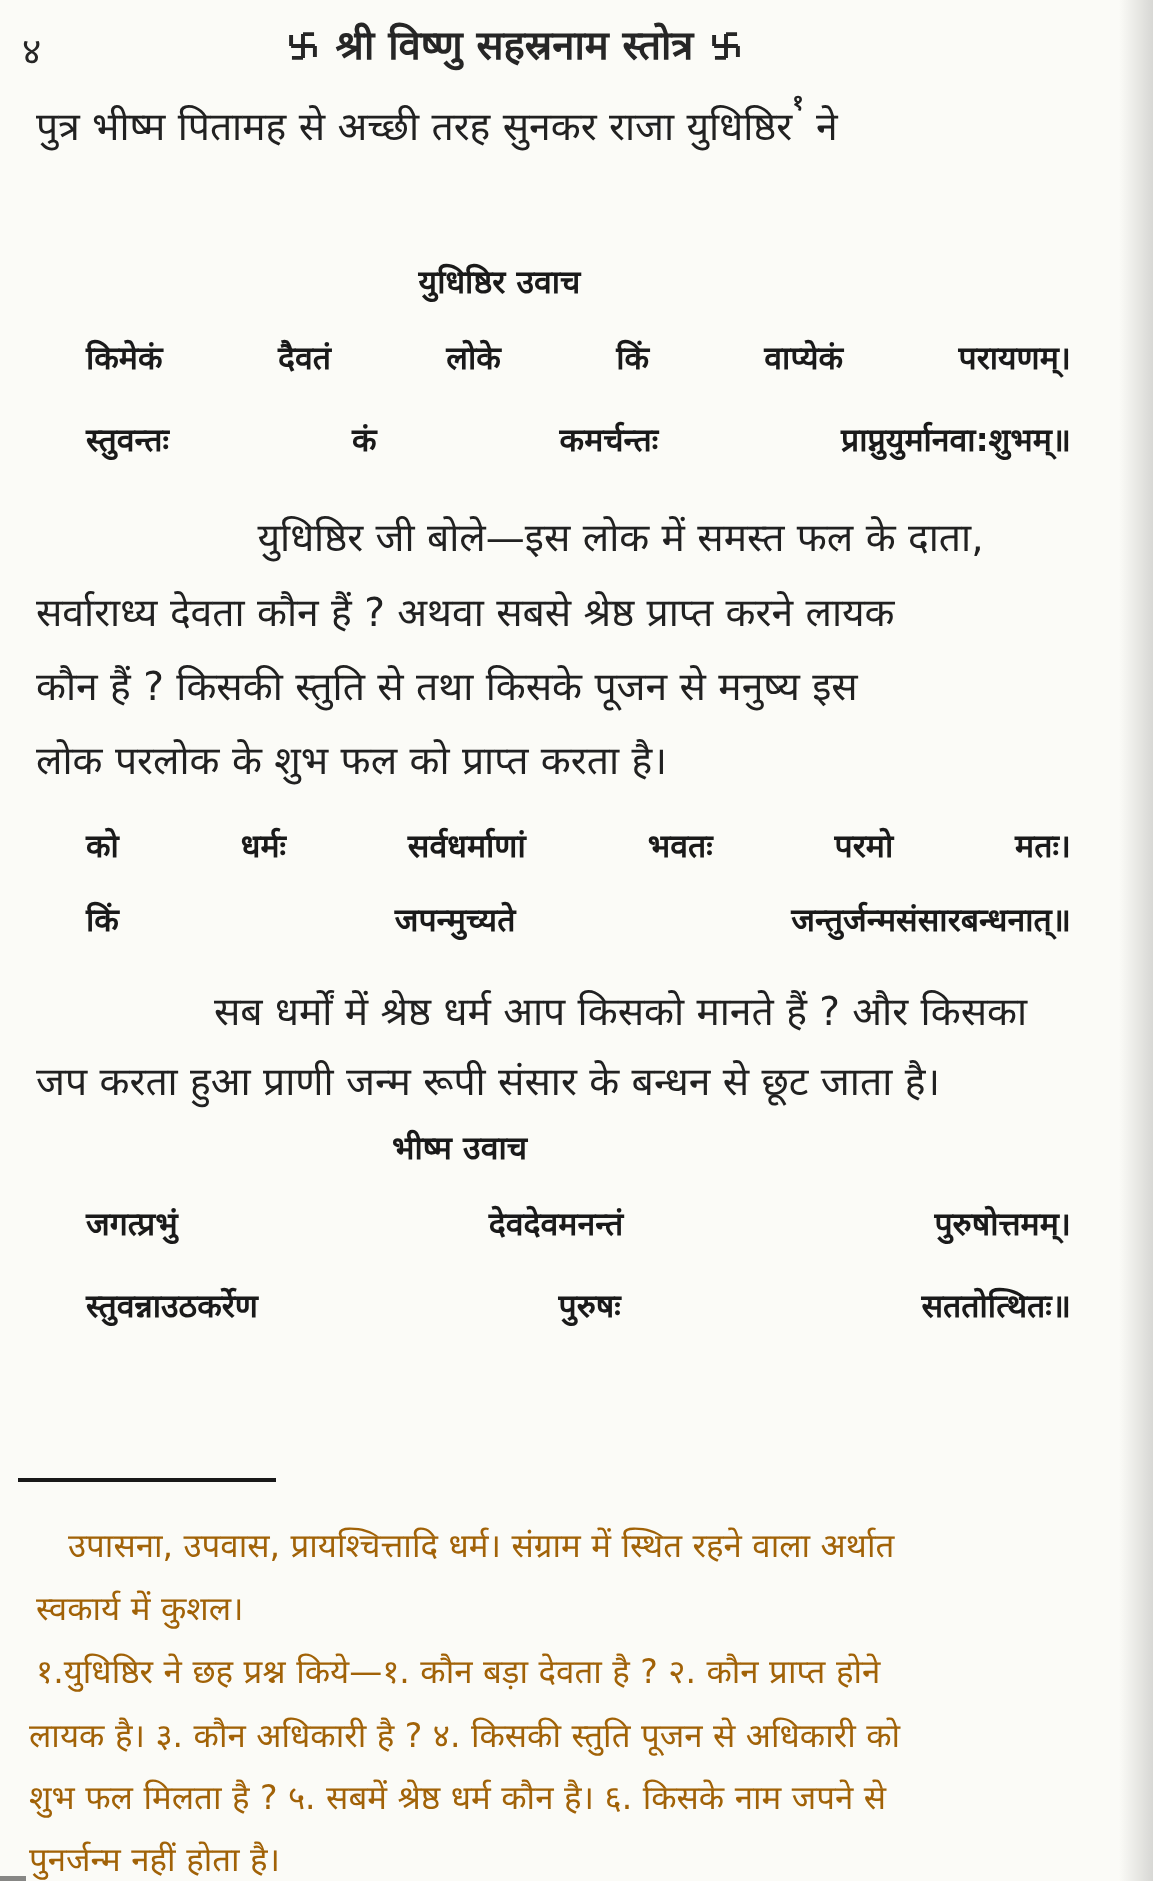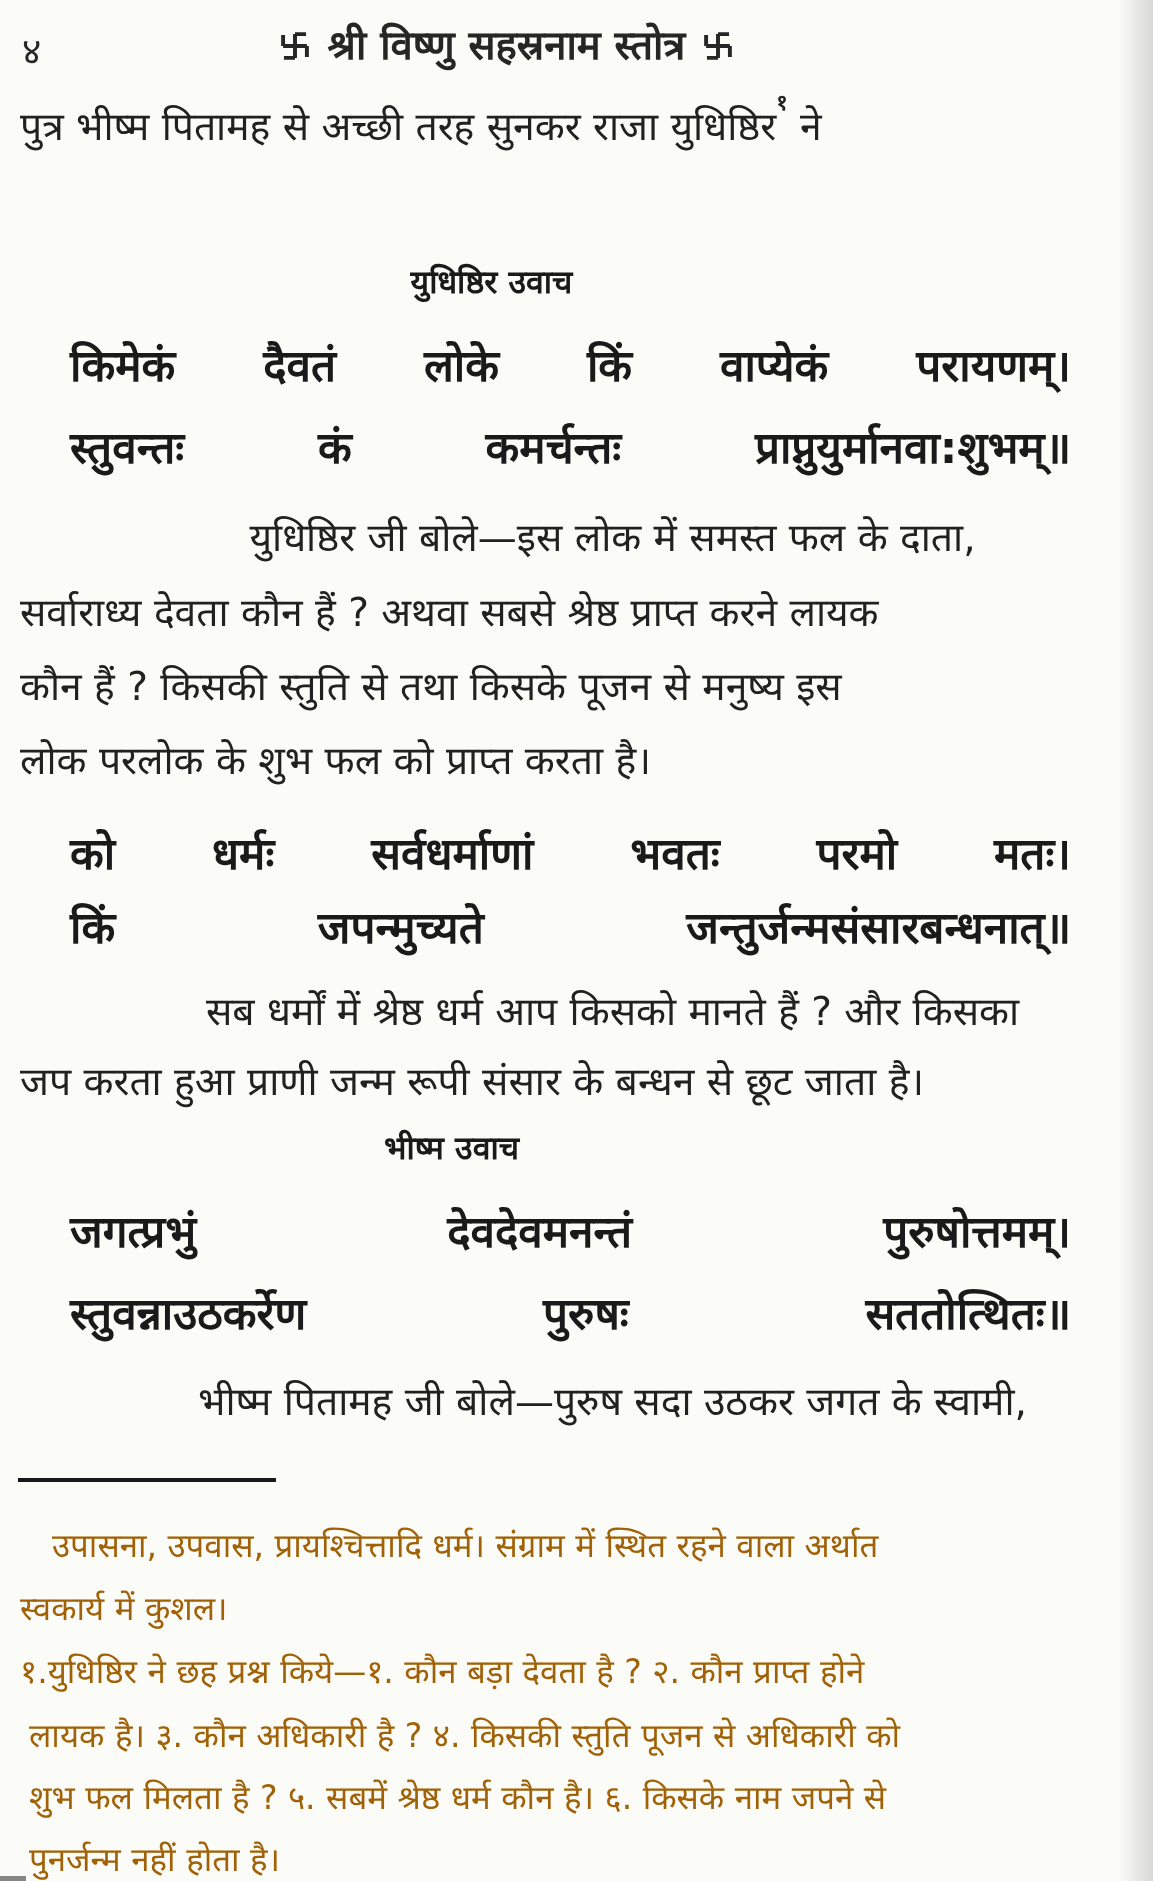--- a/index.html
+++ b/index.html
@@ -6,25 +6,25 @@
   .page{
     position:relative;width:1153px;height:1881px;margin:0 auto;
     background:#fbfbf7;overflow:hidden;
     font-family:"DejaVu Sans","Liberation Sans",sans-serif;
   }
   .edge-shadow{position:absolute;top:0;right:0;bottom:0;width:34px;
     background:linear-gradient(to right,rgba(0,0,0,0),rgba(0,0,0,0.14));}
   .corner-mark{position:absolute;left:0;bottom:0;width:26px;height:5px;background:rgba(40,40,40,.55);}
   .line{
     position:absolute;left:20px;right:30px;
-    font-size:39px;line-height:1.25;color:#212121;white-space:nowrap;
+    font-size:39px;line-height:1.25;color:#212121;white-space:nowrap;padding-left:16px;
   }
   .indent{text-indent:82px;text-align:center;}
   .shloka{
-    left:70px;right:82px;font-weight:700;font-size:44px;color:#1a1a1a;
+    left:70px;right:82px;font-weight:700;font-size:32px;color:#1a1a1a;
     white-space:normal;text-align:justify;text-align-last:justify;
   }
   .heading{font-weight:700;font-size:32px;color:#1a1a1a;white-space:normal;text-align:center;}
   .header-title{
     top:20px;left:0;right:140px;text-align:center;white-space:nowrap;
     font-size:40px;font-weight:600;color:#262626;
   }
   .page-num{position:absolute;left:22px;top:24px;font-size:37px;color:#262626;}
   .swastika{display:inline-block;vertical-align:-4px;margin:0 16px;}
   .sup-ref{font-size:22px;position:relative;top:-16px;font-weight:600;}
@@ -63,21 +63,20 @@
   <div class="line shloka" style="top:826px">को धर्मः सर्वधर्माणां भवतः परमो मतः।</div>
   <div class="line shloka" style="top:900px">किं जपन्मुच्यते जन्तुर्जन्मसंसारबन्धनात्॥</div>
 
   <div class="line indent" style="top:988px">सब धर्मों में श्रेष्ठ धर्म आप किसको मानते हैं ? और किसका</div>
   <div class="line" style="top:1058px">जप करता हुआ प्राणी जन्म रूपी संसार के बन्धन से छूट जाता है।</div>
 
   <div class="line heading" style="top:1128px;left:0;right:250px">भीष्म उवाच</div>
   <div class="line shloka" style="top:1204px">जगत्प्रभुं देवदेवमनन्तं पुरुषोत्तमम्।</div>
   <div class="line shloka" style="top:1286px">स्तुवन्नाउठकर्रेण पुरुषः सततोत्थितः॥</div>
 
-  <div class="line indent" style="top:1378px">भीष्म पितामह जी बोले—पुरुष सदा उठकर जगत के स्वामी,</div>
 
   <div class="fn-rule"></div>
   <div class="line fn fn-indent" style="top:1501px">उपासना, उपवास, प्रायश्चित्तादि धर्म। संग्राम में स्थित रहने वाला अर्थात</div>
   <div class="line fn" style="top:1564px">स्वकार्य में कुशल।</div>
   <div class="line fn" style="top:1627px">१.युधिष्ठिर ने छह प्रश्न किये—१. कौन बड़ा देवता है ? २. कौन प्राप्त होने</div>
   <div class="line fn fn-cont" style="top:1691px">लायक है। ३. कौन अधिकारी है ? ४. किसकी स्तुति पूजन से अधिकारी को</div>
   <div class="line fn fn-cont" style="top:1753px">शुभ फल मिलता है ? ५. सबमें श्रेष्ठ धर्म कौन है। ६. किसके नाम जपने से</div>
   <div class="line fn fn-cont" style="top:1815px">पुनर्जन्म नहीं होता है।</div>
 
   <div class="edge-shadow"></div>

